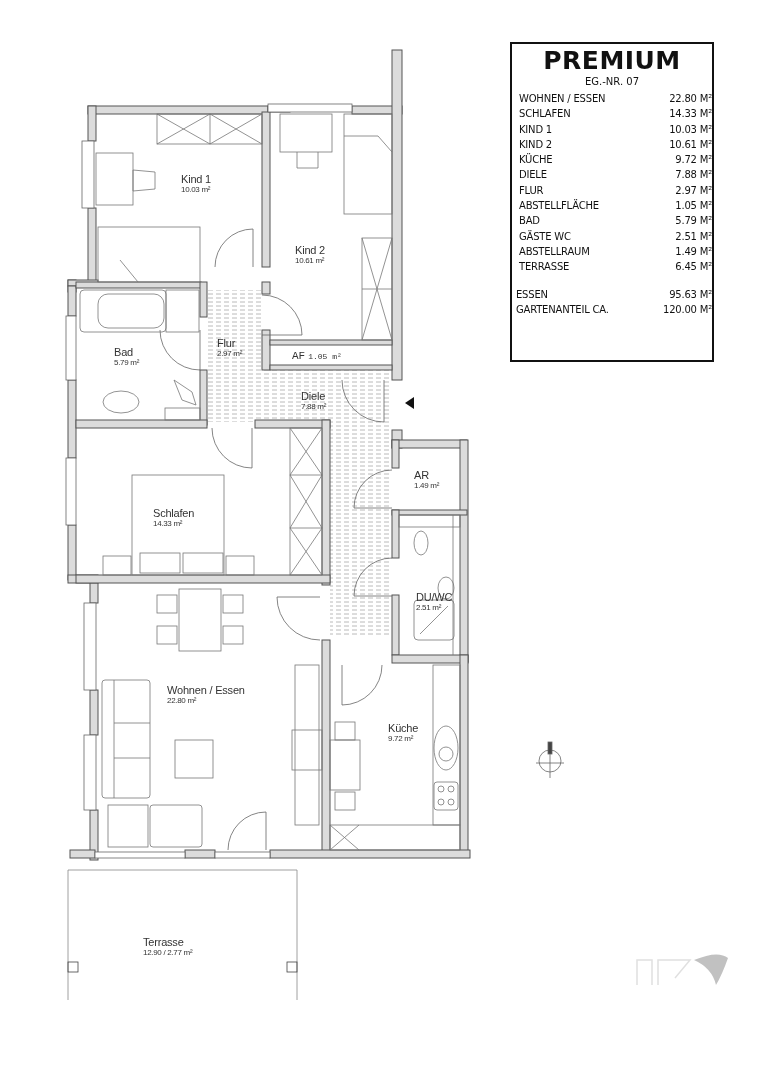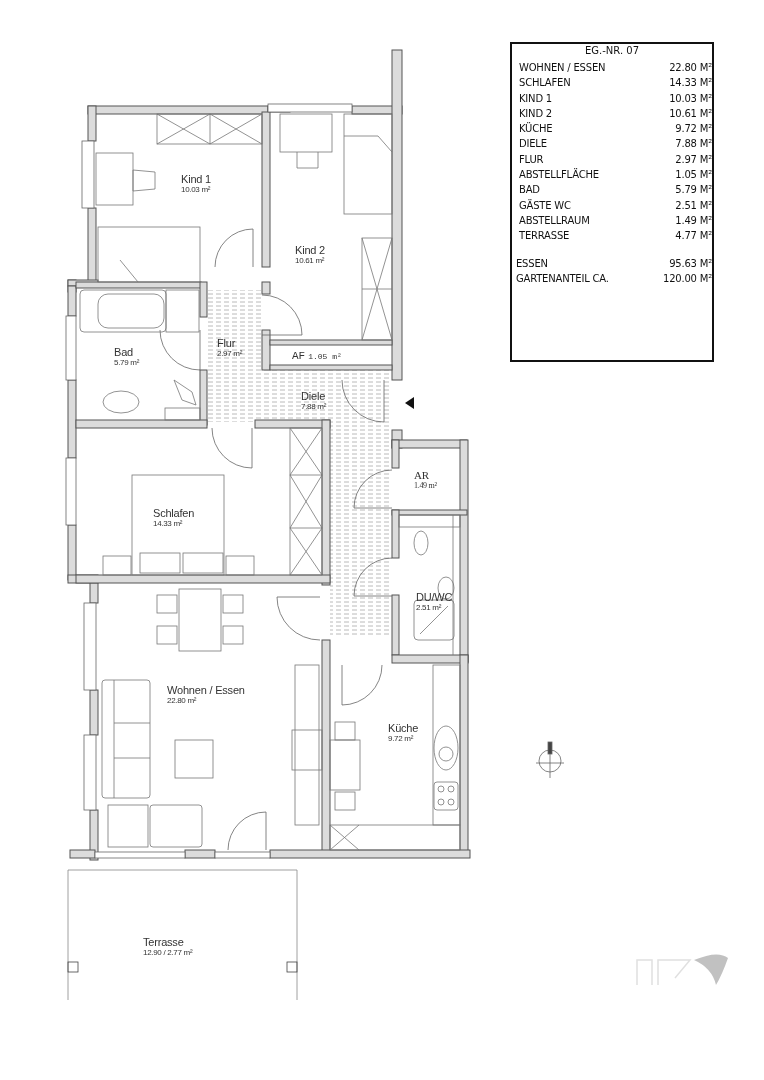--- a/index.html
+++ b/index.html
@@ -266,21 +266,21 @@
   <span>AF</span><span class="area">1.05 m²</span>
 </div>
 <div class="room-label" style="left:301px;top:391px;">
   <span class="name">Diele</span>
   <span class="area">7.88 m²</span>
 </div>
 <div class="room-label" style="left:153px;top:508px;">
   <span class="name">Schlafen</span>
   <span class="area">14.33 m²</span>
 </div>
-<div class="room-label" style="left:414px;top:470px;font-family:Liberation Serif, serif;">
+<div class="room-label" style="left:414px;top:470px;">
   <span class="name">AR</span>
   <span class="area">1.49 m²</span>
 </div>
 <div class="room-label" style="left:400px;top:592px;padding-left:16px;">
   <span class="name">DU/WC</span>
   <span class="area">2.51 m²</span>
 </div>
 <div class="room-label" style="left:167px;top:685px;">
   <span class="name">Wohnen / Essen</span>
   <span class="area">22.80 m²</span>
@@ -288,20 +288,21 @@
 <div class="room-label" style="left:388px;top:723px;">
   <span class="name">Küche</span>
   <span class="area">9.72 m²</span>
 </div>
 <div class="room-label" style="left:143px;top:937px;">
   <span class="name">Terrasse</span>
   <span class="area">12.90 / 2.77 m²</span>
 </div>
 
 <div class="infobox">
+  <div class="info-title">PREMIUM</div>
   <div class="info-nr">EG.-NR. 07</div>
   <div class="info-table">
     <div class="info-row">
         <span class="k">WOHNEN / ESSEN</span>
         <span class="v">22.80 M²</span>
       </div>
     <div class="info-row">
         <span class="k">SCHLAFEN</span>
         <span class="v">14.33 M²</span>
       </div>
@@ -336,21 +337,21 @@
     <div class="info-row">
         <span class="k">GÄSTE WC</span>
         <span class="v">2.51 M²</span>
       </div>
     <div class="info-row">
         <span class="k">ABSTELLRAUM</span>
         <span class="v">1.49 M²</span>
       </div>
     <div class="info-row">
         <span class="k">TERRASSE</span>
-        <span class="v">4.77 M²</span>
+        <span class="v">6.45 M²</span>
       </div>
     <div class="info-gap"></div>
     <div class="info-row total">
         <span class="k">ESSEN</span>
         <span class="v">95.63 M²</span>
       </div>
     <div class="info-row total">
         <span class="k">GARTENANTEIL CA.</span>
         <span class="v">120.00 M²</span>
       </div>

